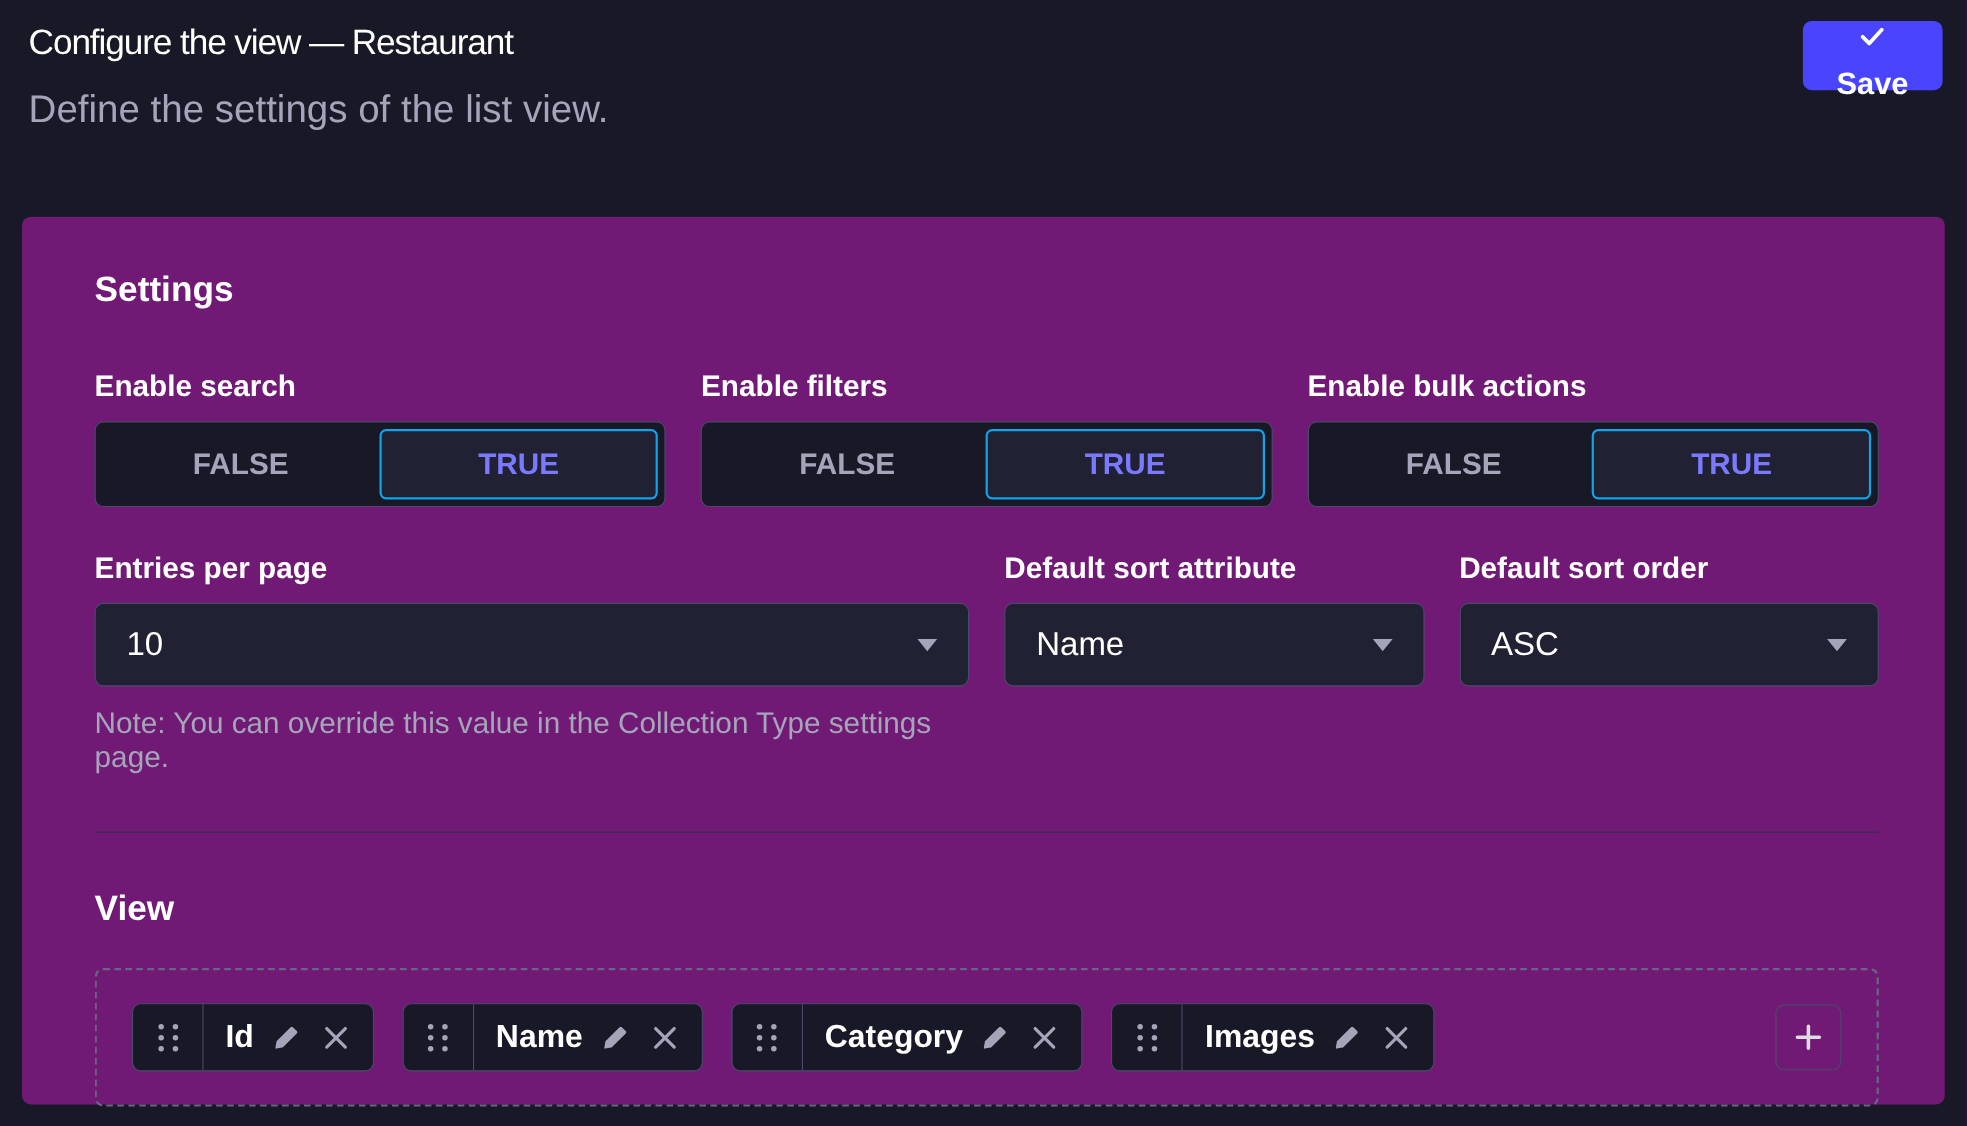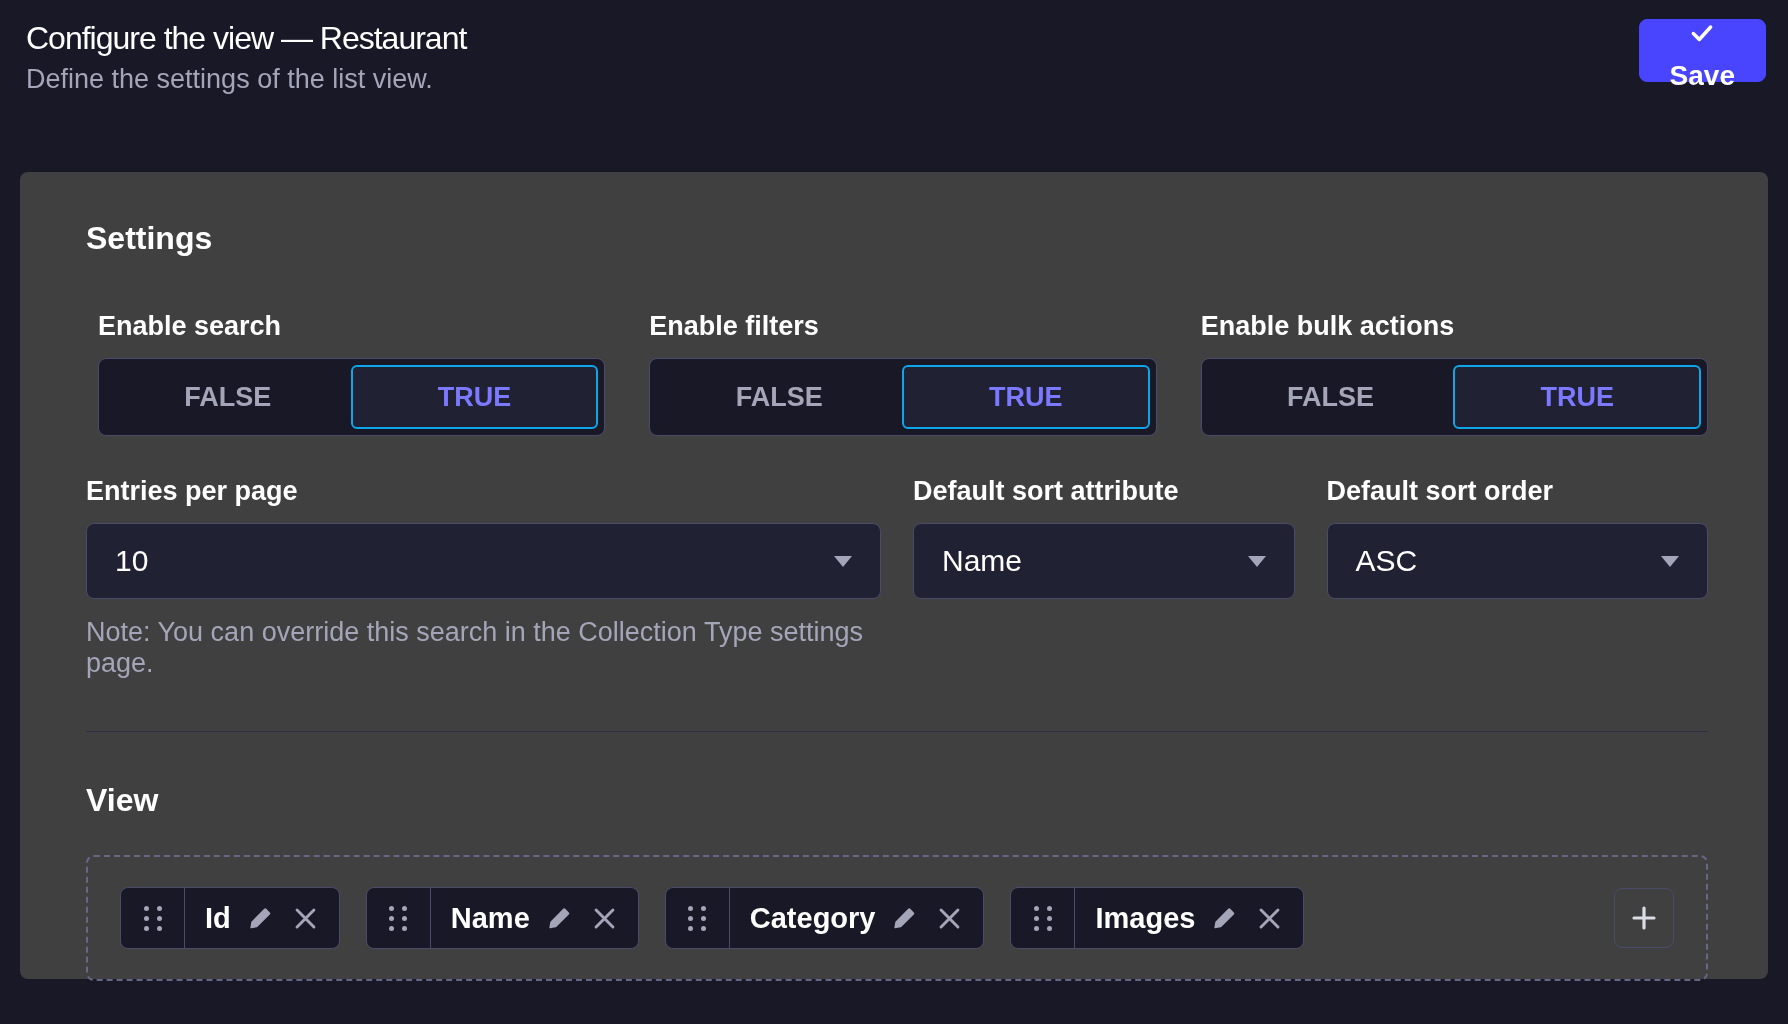--- a/index.html
+++ b/index.html
@@ -15,22 +15,22 @@
   
   .header { position: relative; padding: 18px 24px 0 26px; }
   .page-title {
     font-size: 32px;
     font-weight: 400;
     letter-spacing: -1px;
     color: #ffffff;
     line-height: 1.25;
   }
   .page-subtitle {
-    margin-top: 6px;
-    font-size: 27px;
+    margin-top: 22px;
+    font-size: 35px;
     color: #a5a5ba;
   }
   .save-btn {
     position: absolute;
     top: 19px;
     right: 22px;
     height: 63px;
     padding: 0 30px;
     background: #4945ff;
     border: 1px solid #4945ff;
@@ -43,39 +43,39 @@
     font-weight: 700;
     font-family: inherit;
     cursor: pointer;
     flex-direction: column;
   }
 
   
   .card {
     margin: 77px 20px 0 20px;
     height: 807px;
-    background: #404040;
+    background: #701a75;
     border-radius: 8px;
     padding: 40px 60px 48px 66px;
   }
   .section-heading {
     font-size: 32px;
     font-weight: 700;
     color: #ffffff;
     margin: 8px 0 54px;
   }
 
   
   .grid {
     display: grid;
     grid-template-columns: repeat(12, 1fr);
     column-gap: 32px;
     row-gap: 40px;
   }
-  .span-4 { grid-column: span 4; margin-left: 12px; }
+  .span-4 { grid-column: span 4; }
   .span-6 { grid-column: span 6; }
   .span-3 { grid-column: span 3; }
   .field-label {
     display: block;
     font-size: 27px;
     font-weight: 700;
     color: #ffffff;
     margin-bottom: 16px;
   }
 
@@ -253,21 +253,21 @@
         <button class="toggle-opt selected">TRUE</button>
       </div>
     </div>
 
     <div class="span-6">
       <span class="field-label">Entries per page</span>
       <div class="select">
         <span>10</span>
         <span class="caret"></span>
       </div>
-      <div class="hint">Note: You can override this search in the Collection Type settings page.</div>
+      <div class="hint">Note: You can override this value in the Collection Type settings page.</div>
     </div>
 
     <div class="span-3">
       <span class="field-label">Default sort attribute</span>
       <div class="select">
         <span>Name</span>
         <span class="caret"></span>
       </div>
     </div>
 

